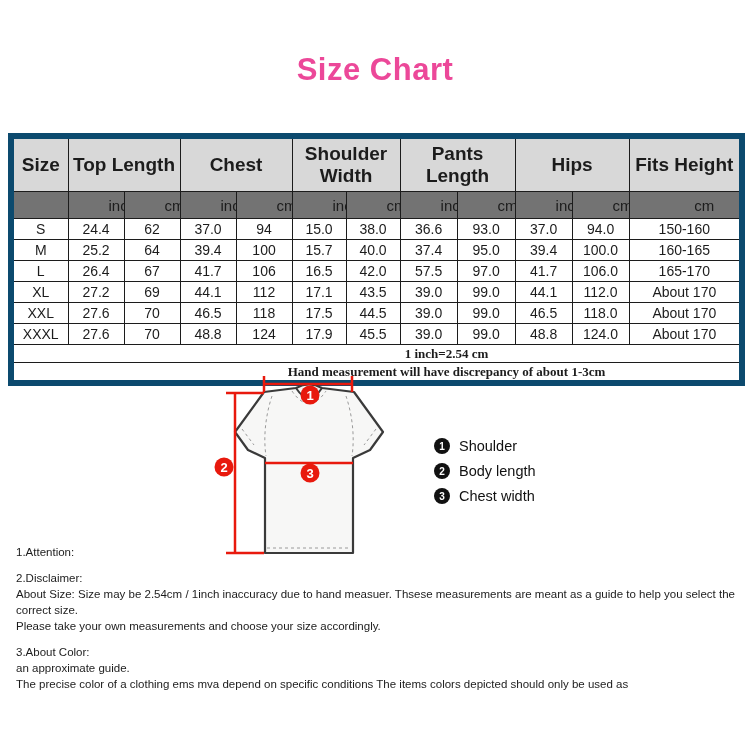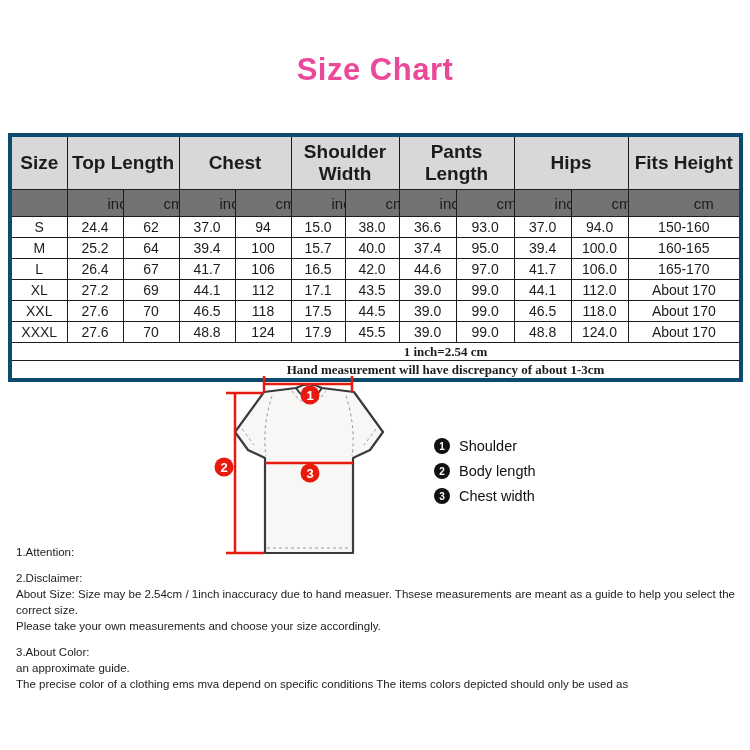--- a/index.html
+++ b/index.html
@@ -5,21 +5,21 @@
   html,body{margin:0;padding:0;background:#fff;}
   .page{position:relative;width:750px;height:750px;background:#fff;overflow:hidden;
         font-family:"Liberation Sans", sans-serif;color:#1c1c1c;}
 
   
   .title{position:absolute;top:52px;left:0;width:750px;text-align:center;
          font-size:31px;font-weight:bold;color:#ec4899;letter-spacing:0.5px;}
 
   
   table.size-table{position:absolute;top:133px;left:8px;width:734px;
-      border-collapse:collapse;table-layout:fixed;border:4px solid #0c4a6e;}
+      border-collapse:collapse;table-layout:fixed;border:6px solid #0c4a6e;}
   table.size-table th, table.size-table td{
       border:1px solid #1c1c1c;text-align:center;vertical-align:middle;
       padding:0;overflow:hidden;white-space:nowrap;}
   tr.group-row th{height:52px;font-size:19px;font-weight:bold;background:#d8d8d8;line-height:1.15;}
   tr.unit-row th{height:26px;font-size:15px;font-weight:normal;background:#737373;padding-left:40px;}
   tbody td{height:20px;font-size:14px;background:#fff;}
   tfoot td{background:#fff;font-family:"Liberation Serif","DejaVu Serif",serif;
            font-weight:bold;font-size:13px;height:17px;text-indent:140px;margin-top:28px;}
 
   
@@ -114,21 +114,21 @@
           <td>160-165</td>
         </tr>
         <tr>
           <td>L</td>
           <td>26.4</td>
           <td>67</td>
           <td>41.7</td>
           <td>106</td>
           <td>16.5</td>
           <td>42.0</td>
-          <td>44.6</td>
+          <td>57.5</td>
           <td>97.0</td>
           <td>41.7</td>
           <td>106.0</td>
           <td>165-170</td>
         </tr>
         <tr>
           <td>XL</td>
           <td>27.2</td>
           <td>69</td>
           <td>44.1</td>

